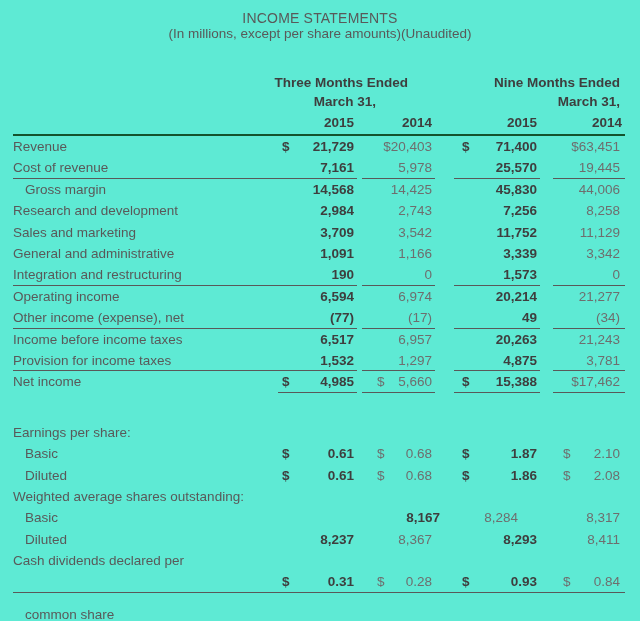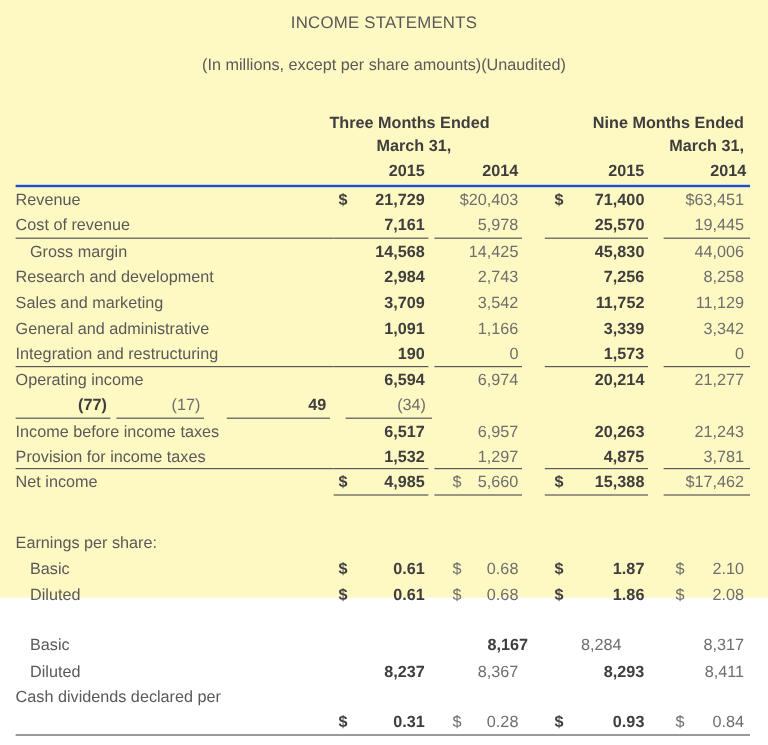--- a/index.html
+++ b/index.html
@@ -1,21 +1,21 @@
 <!DOCTYPE html>
 <html><head>
 <meta charset="utf-8">
 <style>
   * { margin:0; padding:0; box-sizing:border-box; }
   html,body { width:640px; height:621px; background:#ffffff; overflow:hidden;
               font-family:"Liberation Sans", sans-serif; }
-  .page { width:640px; height:498px; background:#fef9c3; }
+  .page { width:640px; height:621px; background:#5eead4; }
 
   .title { text-align:center; color:#595959; font-size:14px; padding-top:10px; letter-spacing:0.2px; }
-  .subtitle { text-align:center; color:#595959; font-size:13.5px; margin-top:20px; }
+  .subtitle { text-align:center; color:#595959; font-size:13.5px; margin-top:0; }
 
   .table { margin:0 15px 0 13px; width:612px; font-size:13.5px; }
 
   .row { display:flex; height:21.4px; }
   .row > div { display:flex; align-items:center; }
 
   
   .lbl  { flex:1; color:#595959; }
   .c    { justify-content:space-between; padding-right:3px; }
   .c1   { width:79px; }
@@ -35,21 +35,21 @@
   .val { margin-left:auto; }
 
   
   .sep .lbl, .sep .c { border-bottom:1.5px solid #595959; }
   .net .c            { border-bottom:1.5px solid #595959; }
   .final             { border-bottom:1.5px solid #595959; }
 
   
   .hr1 { height:20px; margin-top:31px;gap:12px; }
   .hr2 { height:19px;gap:28px; }
-  .yr  { height:25px; border-bottom:2px solid #1d4ed8; }
+  .yr  { height:25px; border-bottom:2px solid #14532d; }
   .hg  { justify-content:flex-end; font-weight:bold; color:#3e3e3e; }
   .hg1 { width:157px; padding-right:3px; }
   .ghg { width:19px; }
   .hg2 { width:171px; padding-right:5px; }
   .yc  { justify-content:flex-end; font-weight:bold; color:#3e3e3e; padding-right:3px; }
   .yc.c2, .yc.c4 { font-weight:bold; color:#3e3e3e; }
 
   .spacer { height:29px; }
 </style>
 </head>
@@ -257,20 +257,21 @@
             <span class="usd"></span>
             <span class="val">20,214</span>
           </div>
           <div class="g3"></div>
           <div class="c c4">
             <span class="usd"></span>
             <span class="val">21,277</span>
           </div>
         </div>
         <div class="row sep">
+          <div class="lbl">Other income (expense), net</div>
           <div class="c c1">
             <span class="usd"></span>
             <span class="val">(77)</span>
           </div>
           <div class="g1"></div>
           <div class="c c2">
             <span class="usd"></span>
             <span class="val">(17)</span>
           </div>
           <div class="g2"></div>
@@ -411,20 +412,21 @@
             <span class="usd">$</span>
             <span class="val">1.86</span>
           </div>
           <div class="g3"></div>
           <div class="c c4">
             <span class="usd">$</span>
             <span class="val">2.08</span>
           </div>
         </div>
         <div class="row">
+          <div class="lbl">Weighted average shares outstanding:</div>
           <div class="c c1">
             <span class="usd"></span>
             <span class="val"></span>
           </div>
           <div class="g1"></div>
           <div class="c c2">
             <span class="usd"></span>
             <span class="val"></span>
           </div>
           <div class="g2"></div>

